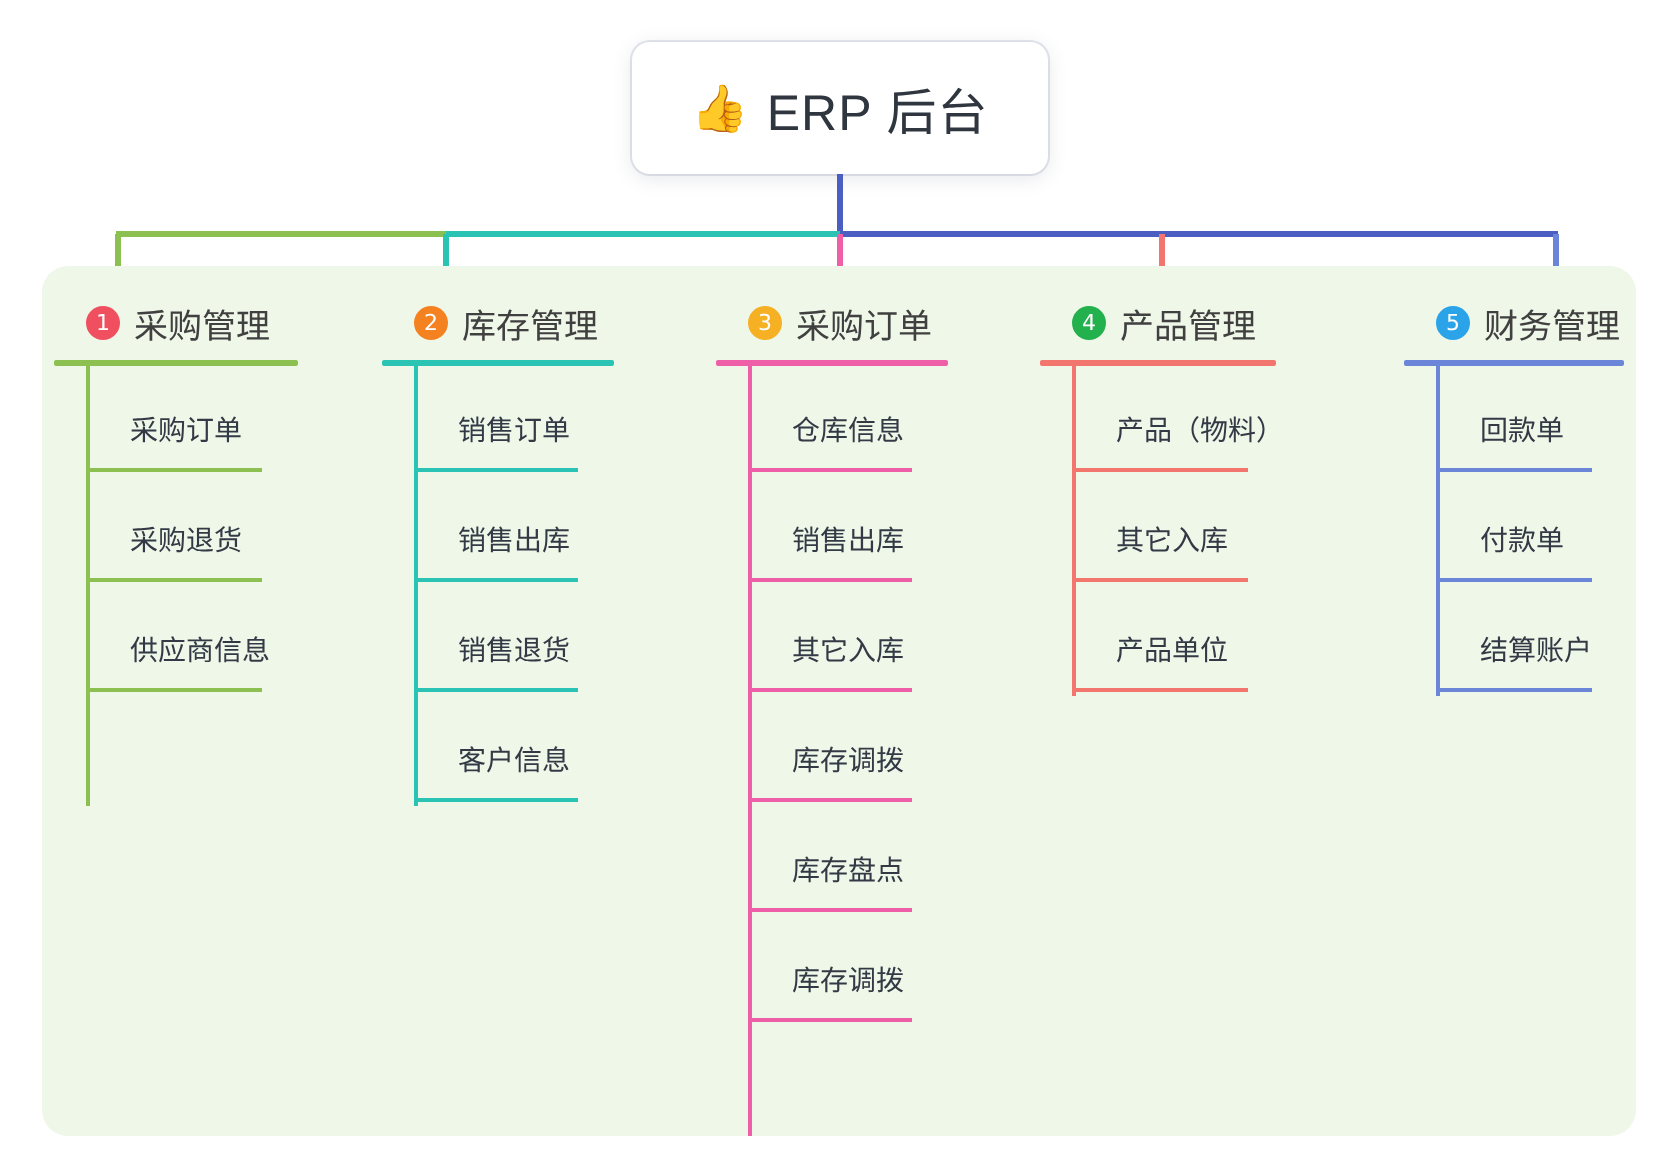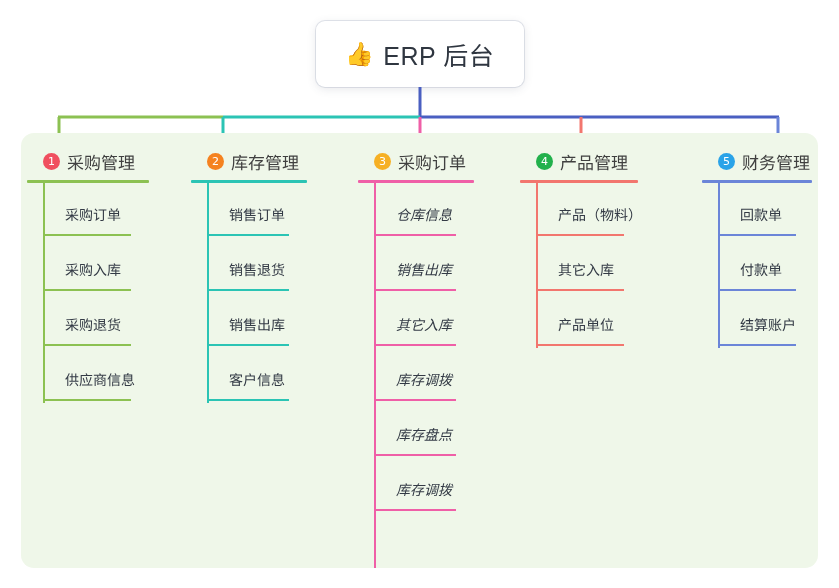--- a/index.html
+++ b/index.html
@@ -169,24 +169,20 @@
         <span class="col-title">采购管理</span>
       </div>
       <div class="col-rule" style="background: rgb(140, 193, 82); width: 122px;"></div>
       <div class="leaf-area" style="height: 220px; text-decoration: underline;">
         <div class="spine" style="background: rgb(140, 193, 82); height: 220px;"></div>
         <div class="leaf">
           <span class="leaf-label">采购订单</span>
           <div class="leaf-rule" style="background: rgb(140, 193, 82); width: 88px;"></div>
         </div>
         <div class="leaf">
-          <span class="leaf-label">采购入库</span>
-          <div class="leaf-rule" style="background: rgb(140, 193, 82); width: 88px;"></div>
-        </div>
-        <div class="leaf">
           <span class="leaf-label">采购退货</span>
           <div class="leaf-rule" style="background: rgb(140, 193, 82); width: 88px;"></div>
         </div>
         <div class="leaf">
           <span class="leaf-label">供应商信息</span>
           <div class="leaf-rule" style="background: rgb(140, 193, 82); width: 88px;"></div>
         </div>
       </div>
     </div>
     <div class="column" style="left: 191px; top: 146px; width: 118px;">
@@ -195,40 +191,40 @@
         <span class="col-title">库存管理</span>
       </div>
       <div class="col-rule" style="background: rgb(43, 196, 180); width: 116px;"></div>
       <div class="leaf-area" style="height: 220px;">
         <div class="spine" style="background: rgb(43, 196, 180); height: 220px;"></div>
         <div class="leaf">
           <span class="leaf-label">销售订单</span>
           <div class="leaf-rule" style="background: rgb(43, 196, 180); width: 82px;"></div>
         </div>
         <div class="leaf">
+          <span class="leaf-label">销售出库</span>
+          <div class="leaf-rule" style="background: rgb(43, 196, 180); width: 82px;"></div>
+        </div>
+        <div class="leaf">
           <span class="leaf-label">销售退货</span>
-          <div class="leaf-rule" style="background: rgb(43, 196, 180); width: 82px;"></div>
-        </div>
-        <div class="leaf">
-          <span class="leaf-label">销售出库</span>
           <div class="leaf-rule" style="background: rgb(43, 196, 180); width: 82px;"></div>
         </div>
         <div class="leaf">
           <span class="leaf-label">客户信息</span>
           <div class="leaf-rule" style="background: rgb(43, 196, 180); width: 82px;"></div>
         </div>
       </div>
     </div>
     <div class="column" style="left: 358px; top: 146px; width: 118px;">
       <div class="col-header">
         <span class="badge" style="background: rgb(246, 176, 36);">3</span>
         <span class="col-title">采购订单</span>
       </div>
       <div class="col-rule" style="background: rgb(239, 95, 167); width: 116px;"></div>
-      <div class="leaf-area" style="height: 315px; font-style: italic;">
+      <div class="leaf-area" style="height: 315px;">
         <div class="spine" style="background: rgb(239, 95, 167); height: 385px;"></div>
         <div class="leaf">
           <span class="leaf-label">仓库信息</span>
           <div class="leaf-rule" style="background: rgb(239, 95, 167); width: 82px;"></div>
         </div>
         <div class="leaf">
           <span class="leaf-label">销售出库</span>
           <div class="leaf-rule" style="background: rgb(239, 95, 167); width: 82px;"></div>
         </div>
         <div class="leaf">

